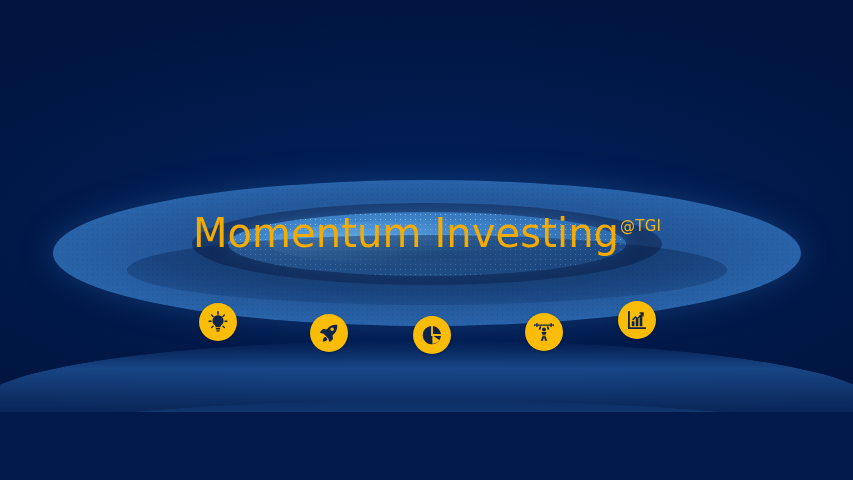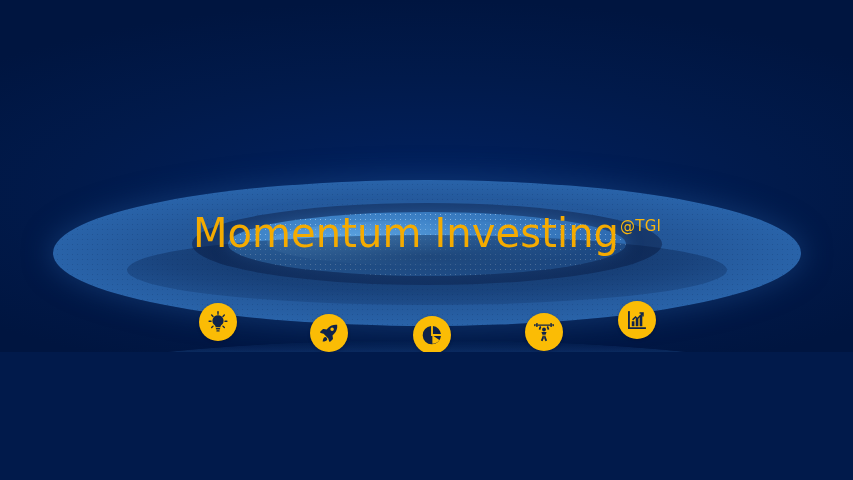--- a/index.html
+++ b/index.html
@@ -3,21 +3,21 @@
 <meta charset="utf-8">
 <style>
   html, body {
     margin: 0;
     padding: 0;
     background: #011a4b;
   }
   #stage {
     position: relative;
     width: 853px;
-    height: 352px;
+    height: 412px;
     overflow: hidden;
     background: #011a4b;
     font-family: "DejaVu Sans", sans-serif;
   }
 
   
   .bg {
     position: absolute;
     inset: 0;
     background: radial-gradient(ellipse 70% 55% at 50% 55%, #012160 0%, #011a4b 60%, #001540 100%);

